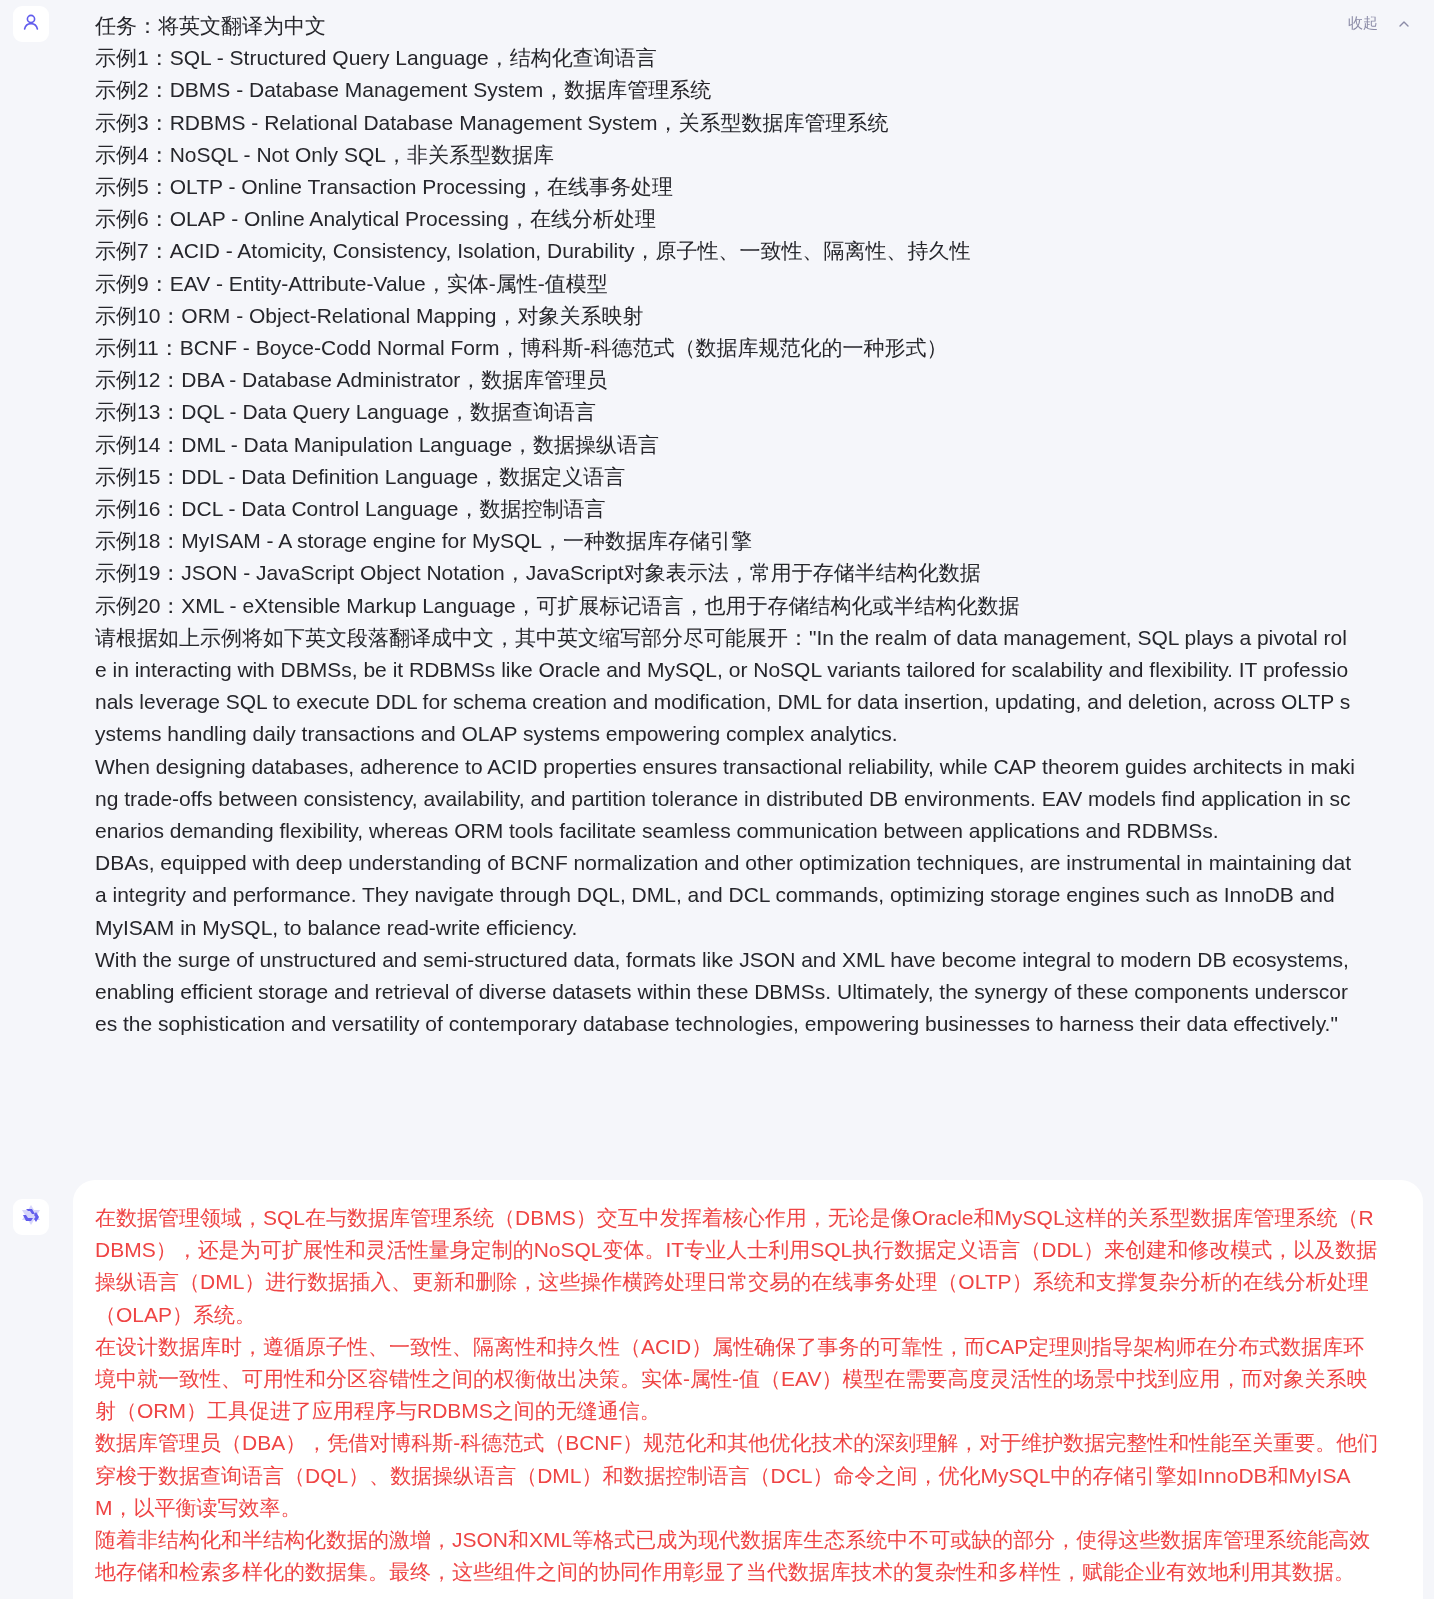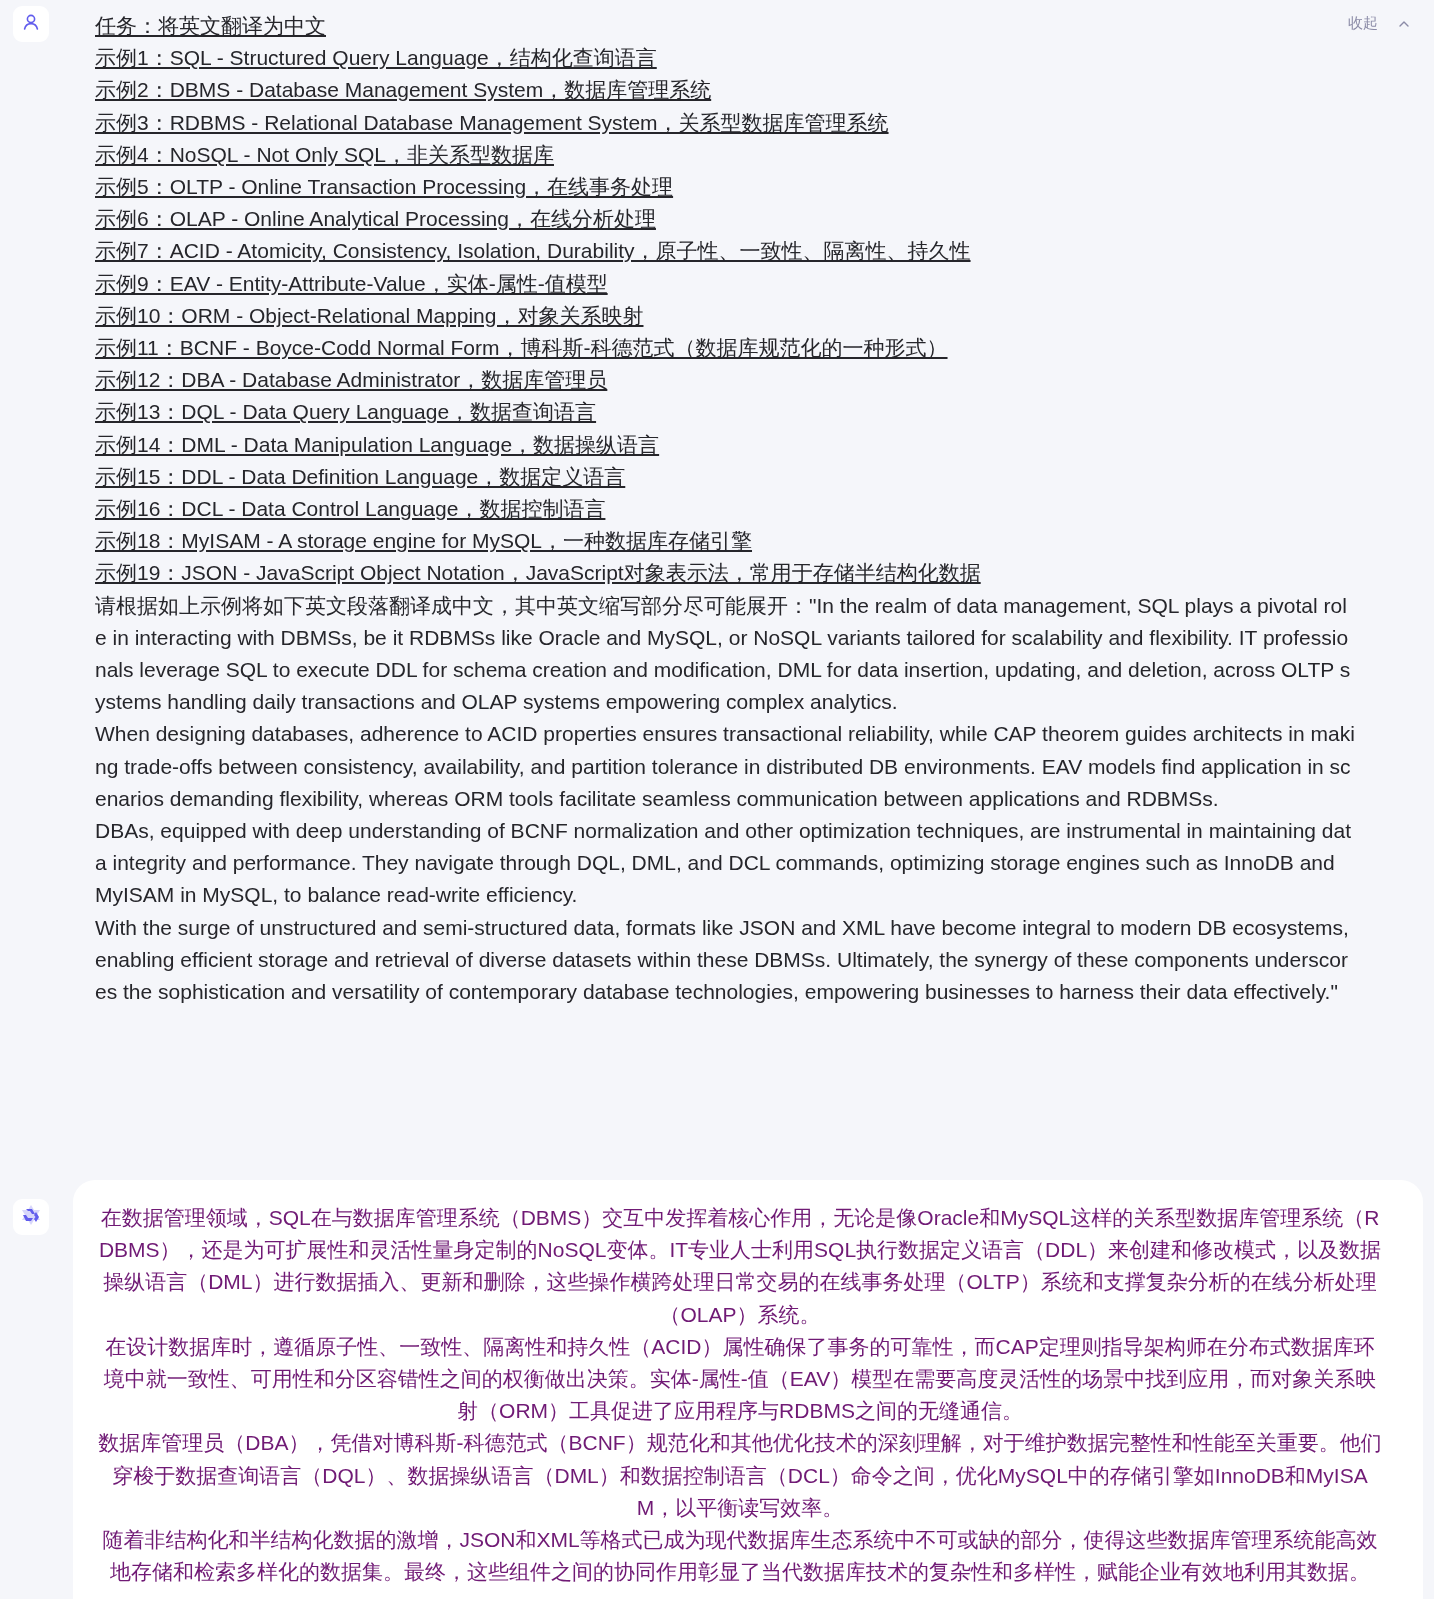--- a/index.html
+++ b/index.html
@@ -34,39 +34,38 @@
   }
 
   .user-msg {
     position: absolute;
     left: 95px; top: 10px;
     width: 1260px;
     font-size: 21px;
     line-height: 32.2px;
     color: #26262b;
   }
-  .user-msg .line { white-space: nowrap; text-decoration: underline; }
+  .user-msg .line { white-space: nowrap; }
   .user-msg .para { word-break: break-all; }
 
   .bot-card {
     position: absolute;
     left: 73px; top: 1180px;
     width: 1350px; height: 419px;
     background: #ffffff;
     border-radius: 22px 22px 0 0;
   }
   .bot-msg {
     position: absolute;
     left: 22px; top: 22px;
     width: 1290px;
     font-size: 21px;
     line-height: 32.2px;
-    color: #701a75;
+    color: #ef4444;
     word-break: break-all;
-    text-align: center;
   }
 </style>
 </head>
 <body>
 
 <div class="page">
 
   <div class="avatar user">
     <span>
       <svg width="18" height="18" viewBox="0 0 18 18" fill="none" stroke="#615ced" stroke-width="1.6" stroke-linecap="round">
@@ -97,20 +96,21 @@
     <div class="line">示例9：EAV - Entity-Attribute-Value，实体-属性-值模型</div>
     <div class="line">示例10：ORM - Object-Relational Mapping，对象关系映射</div>
     <div class="line">示例11：BCNF - Boyce-Codd Normal Form，博科斯-科德范式（数据库规范化的一种形式）</div>
     <div class="line">示例12：DBA - Database Administrator，数据库管理员</div>
     <div class="line">示例13：DQL - Data Query Language，数据查询语言</div>
     <div class="line">示例14：DML - Data Manipulation Language，数据操纵语言</div>
     <div class="line">示例15：DDL - Data Definition Language，数据定义语言</div>
     <div class="line">示例16：DCL - Data Control Language，数据控制语言</div>
     <div class="line">示例18：MyISAM - A storage engine for MySQL，一种数据库存储引擎</div>
     <div class="line">示例19：JSON - JavaScript Object Notation，JavaScript对象表示法，常用于存储半结构化数据</div>
+    <div class="line">示例20：XML - eXtensible Markup Language，可扩展标记语言，也用于存储结构化或半结构化数据</div>
     <div class="para">请根据如上示例将如下英文段落翻译成中文，其中英文缩写部分尽可能展开："In the realm of data management, SQL plays a pivotal role in interacting with DBMSs, be it RDBMSs like Oracle and MySQL, or NoSQL variants tailored for scalability and flexibility. IT professionals leverage SQL to execute DDL for schema creation and modification, DML for data insertion, updating, and deletion, across OLTP systems handling daily transactions and OLAP systems empowering complex analytics.</div>
     <div class="para">When designing databases, adherence to ACID properties ensures transactional reliability, while CAP theorem guides architects in making trade-offs between consistency, availability, and partition tolerance in distributed DB environments. EAV models find application in scenarios demanding flexibility, whereas ORM tools facilitate seamless communication between applications and RDBMSs.</div>
     <div class="para">DBAs, equipped with deep understanding of BCNF normalization and other optimization techniques, are instrumental in maintaining data integrity and performance. They navigate through DQL, DML, and DCL commands, optimizing storage engines such as InnoDB and MyISAM in MySQL, to balance read-write efficiency.</div>
     <div class="para">With the surge of unstructured and semi-structured data, formats like JSON and XML have become integral to modern DB ecosystems, enabling efficient storage and retrieval of diverse datasets within these DBMSs. Ultimately, the synergy of these components underscores the sophistication and versatility of contemporary database technologies, empowering businesses to harness their data effectively."</div>
   </div>
 
   <div class="avatar bot">
     <span>
       <svg width="24" height="24" viewBox="0 0 24 24">
         <g fill="#615ced">

